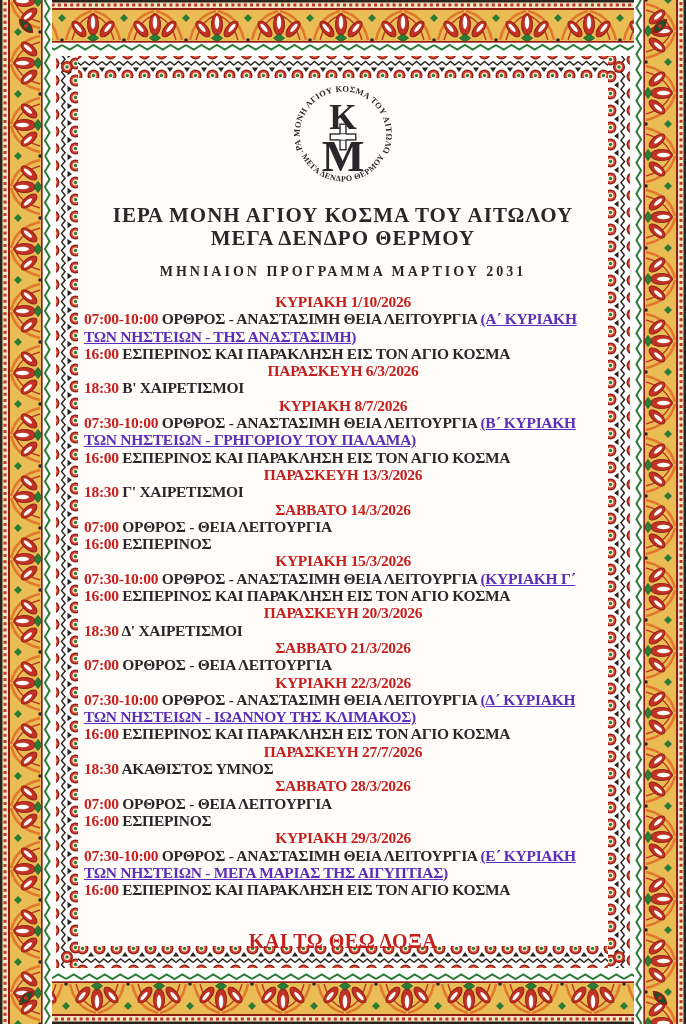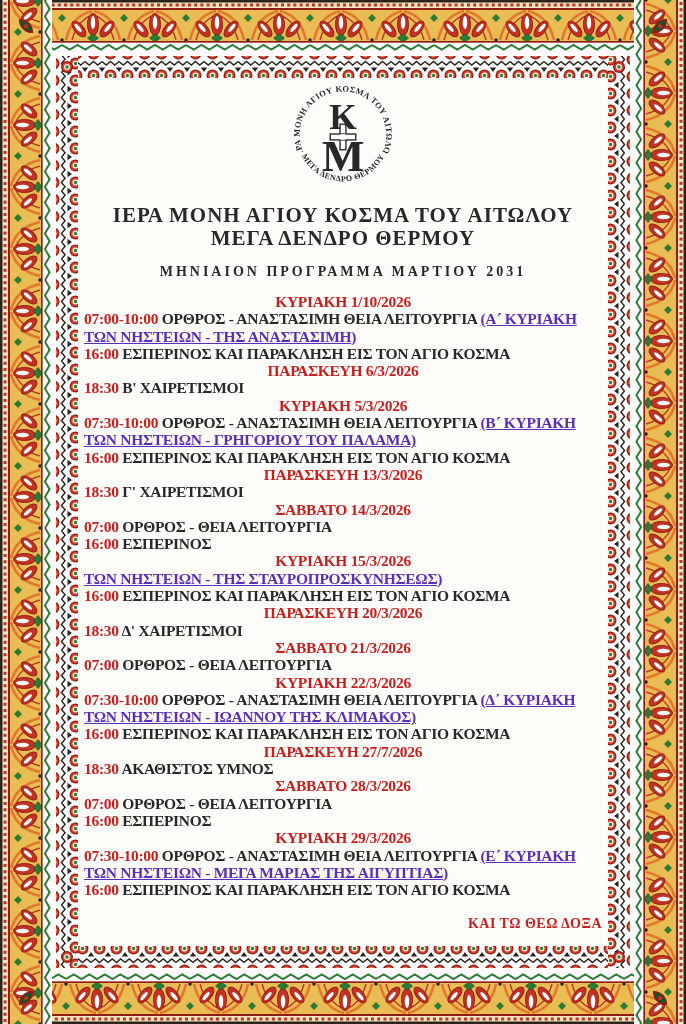--- a/index.html
+++ b/index.html
@@ -22,21 +22,21 @@
   .logo{display:inline-block;}
   .title{font-weight:bold; font-size:21px; line-height:23px; letter-spacing:1px; margin-top:4px; color:var(--ink);}
   .subtitle{font-weight:bold; font-size:14px; letter-spacing:3px; margin-top:14px; color:var(--ink);}
   .schedule{margin-top:13px; text-align:left; font-weight:bold; font-size:15.5px;
             line-height:17.3px; letter-spacing:-0.3px; white-space:nowrap;}
   .line{height:17.3px;}
   .line.center{text-align:center;}
   .seg-red{color:var(--red);}
   .seg-black{color:var(--ink);text-align:right;}
   .seg-purple{color:var(--purple);text-decoration:underline;}
-  .doxology{margin-top:18px; font-weight:bold; font-size:14px; color:var(--red); letter-spacing:0.5px;text-align:right;}
+  .doxology{margin-top:32px; font-weight:bold; font-size:20px; color:var(--red); letter-spacing:0.5px;}
 </style>
 </head>
 <body>
 
 <div class="poster">
 
   <svg class="border-svg" width="686" height="1024" viewBox="0 0 686 1024" aria-hidden="true">
     <defs>
       <pattern id="outerBand" width="62" height="52" patternUnits="userSpaceOnUse">
         <rect width="62" height="52" style="fill:var(--bCream)"></rect>
@@ -176,31 +176,31 @@
 
     <div class="subtitle">ΜΗΝΙΑΙΟΝ ΠΡΟΓΡΑΜΜΑ ΜΑΡΤΙΟΥ 2031</div>
 
     <div class="schedule">
         <div class="line center"><span class="seg-red">ΚΥΡΙΑΚΗ 1/10/2026</span></div>
         <div class="line"><span class="seg-red">07:00-10:00 </span><span class="seg-black">ΟΡΘΡΟΣ - ΑΝΑΣΤΑΣΙΜΗ ΘΕΙΑ ΛΕΙΤΟΥΡΓΙΑ </span><span class="seg-purple">(Α΄ ΚΥΡΙΑΚΗ</span></div>
         <div class="line"><span class="seg-purple">ΤΩΝ ΝΗΣΤΕΙΩΝ - ΤΗΣ ΑΝΑΣΤΑΣΙΜΗ)</span></div>
         <div class="line"><span class="seg-red">16:00 </span><span class="seg-black">ΕΣΠΕΡΙΝΟΣ ΚΑΙ ΠΑΡΑΚΛΗΣΗ ΕΙΣ ΤΟΝ ΑΓΙΟ ΚΟΣΜΑ</span></div>
         <div class="line center"><span class="seg-red">ΠΑΡΑΣΚΕΥΗ 6/3/2026</span></div>
         <div class="line"><span class="seg-red">18:30 </span><span class="seg-black">Β' ΧΑΙΡΕΤΙΣΜΟΙ</span></div>
-        <div class="line center"><span class="seg-red">ΚΥΡΙΑΚΗ 5/3/2026</span></div>
+        <div class="line center"><span class="seg-red">ΚΥΡΙΑΚΗ 8/7/2026</span></div>
         <div class="line"><span class="seg-red">07:30-10:00 </span><span class="seg-black">ΟΡΘΡΟΣ - ΑΝΑΣΤΑΣΙΜΗ ΘΕΙΑ ΛΕΙΤΟΥΡΓΙΑ </span><span class="seg-purple">(Β΄ ΚΥΡΙΑΚΗ</span></div>
         <div class="line"><span class="seg-purple">ΤΩΝ ΝΗΣΤΕΙΩΝ - ΓΡΗΓΟΡΙΟΥ ΤΟΥ ΠΑΛΑΜΑ)</span></div>
         <div class="line"><span class="seg-red">16:00 </span><span class="seg-black">ΕΣΠΕΡΙΝΟΣ ΚΑΙ ΠΑΡΑΚΛΗΣΗ ΕΙΣ ΤΟΝ ΑΓΙΟ ΚΟΣΜΑ</span></div>
         <div class="line center"><span class="seg-red">ΠΑΡΑΣΚΕΥΗ 13/3/2026</span></div>
         <div class="line"><span class="seg-red">18:30 </span><span class="seg-black">Γ' ΧΑΙΡΕΤΙΣΜΟΙ</span></div>
         <div class="line center"><span class="seg-red">ΣΑΒΒΑΤΟ 14/3/2026</span></div>
         <div class="line"><span class="seg-red">07:00 </span><span class="seg-black">ΟΡΘΡΟΣ - ΘΕΙΑ ΛΕΙΤΟΥΡΓΙΑ</span></div>
         <div class="line"><span class="seg-red">16:00 </span><span class="seg-black">ΕΣΠΕΡΙΝΟΣ</span></div>
         <div class="line center"><span class="seg-red">ΚΥΡΙΑΚΗ 15/3/2026</span></div>
-        <div class="line"><span class="seg-purple">ΤΩΝ ΝΗΣΤΕΙΩΝ - ΤΗΣ ΣΤΑΥΡΟΠΡΟΣΚΥΝΗΣΕΩΣ)</span></div>
+        <div class="line"><span class="seg-red">07:30-10:00 </span><span class="seg-black">ΟΡΘΡΟΣ - ΑΝΑΣΤΑΣΙΜΗ ΘΕΙΑ ΛΕΙΤΟΥΡΓΙΑ </span><span class="seg-purple">(ΚΥΡΙΑΚΗ Γ΄</span></div>
         <div class="line"><span class="seg-red">16:00 </span><span class="seg-black">ΕΣΠΕΡΙΝΟΣ ΚΑΙ ΠΑΡΑΚΛΗΣΗ ΕΙΣ ΤΟΝ ΑΓΙΟ ΚΟΣΜΑ</span></div>
         <div class="line center"><span class="seg-red">ΠΑΡΑΣΚΕΥΗ 20/3/2026</span></div>
         <div class="line"><span class="seg-red">18:30 </span><span class="seg-black">Δ' ΧΑΙΡΕΤΙΣΜΟΙ</span></div>
         <div class="line center"><span class="seg-red">ΣΑΒΒΑΤΟ 21/3/2026</span></div>
         <div class="line"><span class="seg-red">07:00 </span><span class="seg-black">ΟΡΘΡΟΣ - ΘΕΙΑ ΛΕΙΤΟΥΡΓΙΑ</span></div>
         <div class="line center"><span class="seg-red">ΚΥΡΙΑΚΗ 22/3/2026</span></div>
         <div class="line"><span class="seg-red">07:30-10:00 </span><span class="seg-black">ΟΡΘΡΟΣ - ΑΝΑΣΤΑΣΙΜΗ ΘΕΙΑ ΛΕΙΤΟΥΡΓΙΑ </span><span class="seg-purple">(Δ΄ ΚΥΡΙΑΚΗ</span></div>
         <div class="line"><span class="seg-purple">ΤΩΝ ΝΗΣΤΕΙΩΝ - ΙΩΑΝΝΟΥ ΤΗΣ ΚΛΙΜΑΚΟΣ)</span></div>
         <div class="line"><span class="seg-red">16:00 </span><span class="seg-black">ΕΣΠΕΡΙΝΟΣ ΚΑΙ ΠΑΡΑΚΛΗΣΗ ΕΙΣ ΤΟΝ ΑΓΙΟ ΚΟΣΜΑ</span></div>
         <div class="line center"><span class="seg-red">ΠΑΡΑΣΚΕΥΗ 27/7/2026</span></div>

